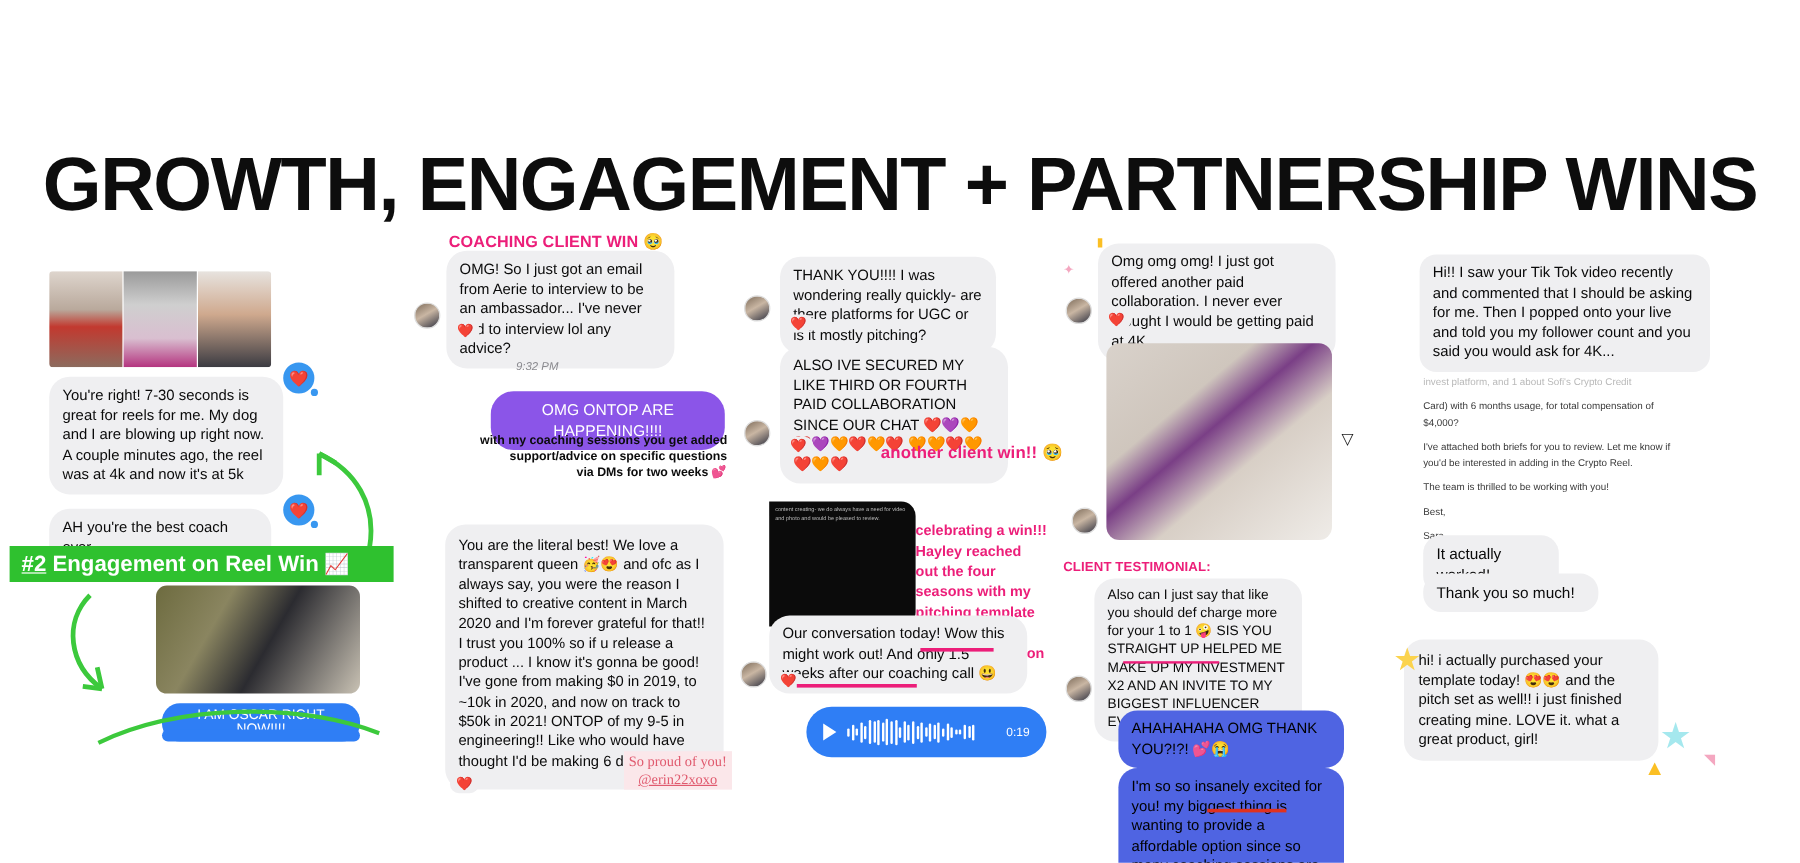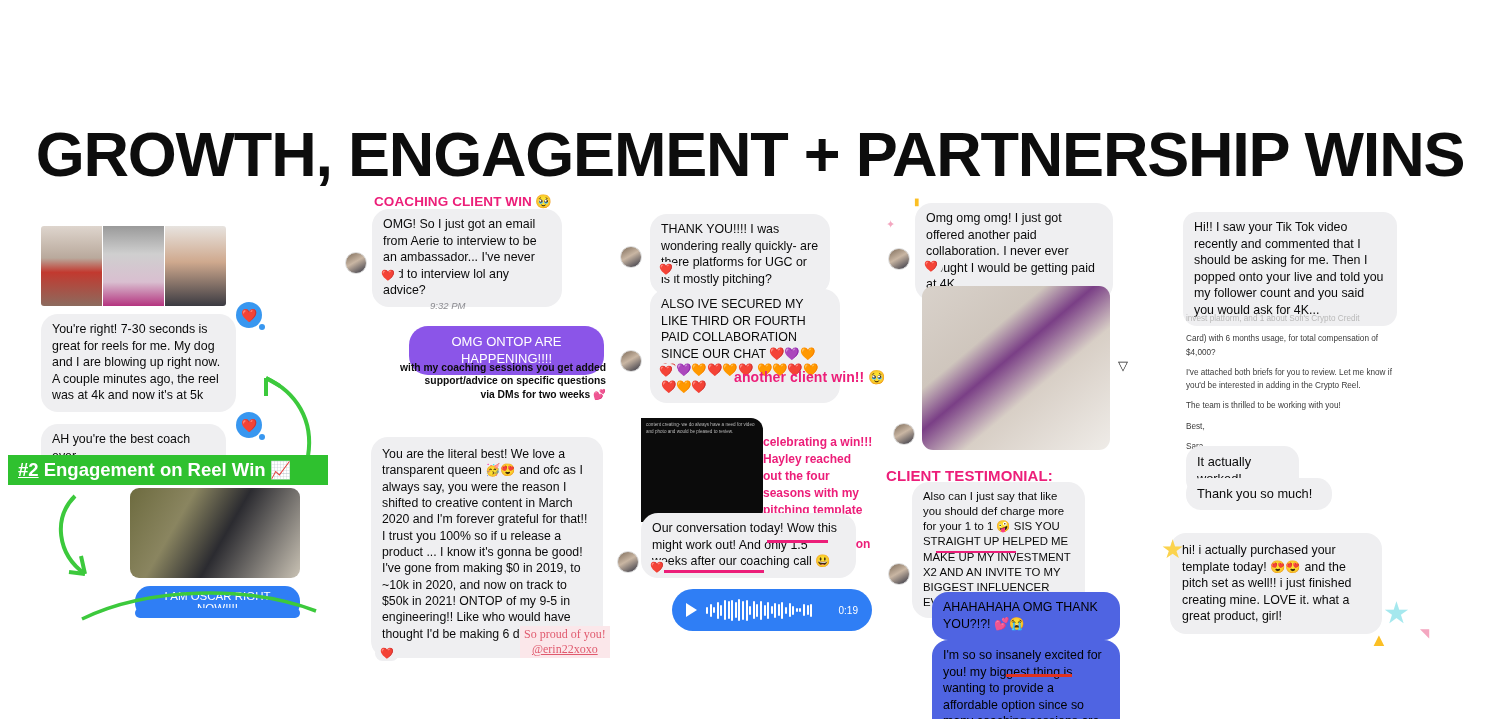--- a/index.html
+++ b/index.html
@@ -183,21 +183,21 @@
     font-size: 13px; color: #1a1a1a;
   }
   .c4-title { position: absolute; left: 886px; top: 467px; }
   .c4-b2 { position: absolute; left: 912px; top: 482px; width: 173px; }
   .c4-av3 { position: absolute; left: 888px; top: 563px; }
   .c4-b3 { position: absolute; left: 932px; top: 592px; width: 188px; }
   .c4-b4 { position: absolute; left: 932px; top: 640px; width: 188px; }
 
   
   .c5-b1 {
-    position: absolute; left: 1183px; top: 212px; width: 214px;
+    position: absolute; left: 1183px; top: 212px; width: 242px;
     border-radius: 14px;
   }
   .c5-email {
     position: absolute; left: 1186px; top: 312px; width: 220px;
     font-size: 8.2px; line-height: 1.62; color: #3a3a3a;
   }
   .c5-email p { margin-bottom: 7px; }
   .c5-email .faded { color: #b9b9b9; }
   .c5-b2 { position: absolute; left: 1186px; top: 446px; width: 113px; }
   .c5-b3 { position: absolute; left: 1186px; top: 478px; width: 146px; }
@@ -346,21 +346,21 @@
 
   <div class="avatar c4-av1"></div>
   <div class="c4-b1">
     <div class="bubble">Omg omg omg! I just got offered another paid collaboration. I never ever thought I would be getting paid at 4K</div>
   </div>
   <div class="heart-react" style="left:919px; top:259px;">❤️</div>
   <div class="c4-gif"></div>
   <div class="avatar c4-av2"></div>
   <div class="send-icon">▽</div>
 
-  <div class="c4-title caption-pink" style="font-size:15px;">CLIENT TESTIMONIAL:</div>
+  <div class="c4-title caption-pink" style="font-size:11px;">CLIENT TESTIMONIAL:</div>
   <div class="c4-b2">
     <div class="bubble" style="font-size:11.4px;">Also can I just say that like you should def charge more for your 1 to 1 🤪 SIS YOU STRAIGHT UP HELPED ME MAKE UP MY INVESTMENT X2 AND AN INVITE TO MY BIGGEST INFLUENCER EVENT</div>
   </div>
   <div class="avatar c4-av3"></div>
   <div class="rule" style="left:936px;top:551px;width:80px;height:2px;background:#ec1e79;"></div>
 
   <div class="c4-b3">
     <div class="bubble royal" style="border-radius:16px;">AHAHAHAHA OMG THANK YOU?!?! 💕😭</div>
   </div>
   <div class="c4-b4">

